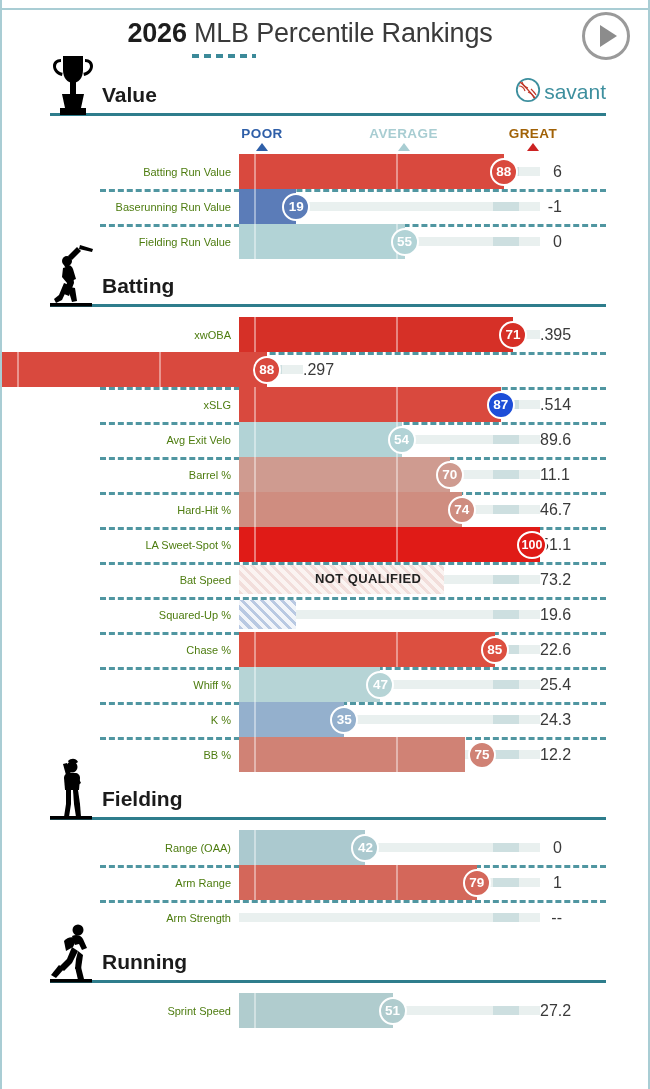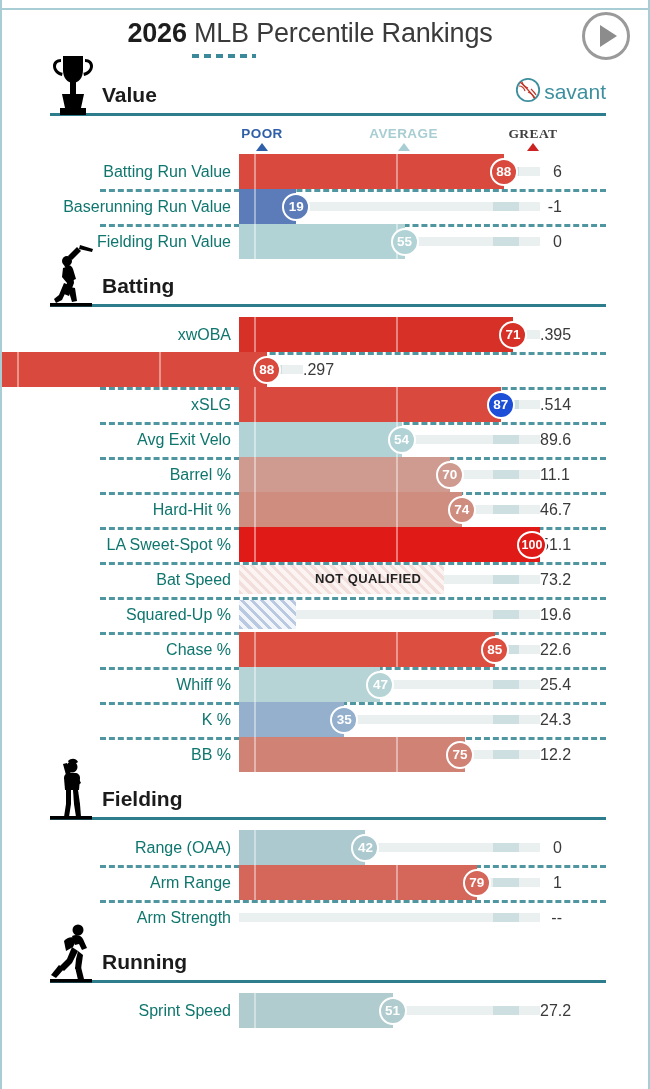--- a/index.html
+++ b/index.html
@@ -92,21 +92,21 @@
   }
   .scale-lbl {
     position: absolute;
     font-size: 13.5px; font-weight: bold;
     letter-spacing: 0.4px;
     transform: translateX(-50%);
     top: 0;
   }
   .scale-lbl.poor { color: #2f5fa8; }
   .scale-lbl.avg  { color: #a8cdd2; }
-  .scale-lbl.great{ color: #404040; font-family: Liberation Serif, serif; }
+  .scale-lbl.great{ color: #a16207; }
   .tri {
     position: absolute; top: 17px;
     width: 0; height: 0;
     transform: translateX(-50%);
     border-left: 6px solid transparent;
     border-right: 6px solid transparent;
     border-bottom: 8px solid currentColor;
   }
   .tri.poor { color: #2f5fa8; }
   .tri.avg  { color: #a8cdd2; }
@@ -122,22 +122,22 @@
   .row + .row::before {
     content: "";
     position: absolute; left: 98px; right: 42px; top: 0;
     border-top: 3px dashed #47919c;
     opacity: .95;
   }
   .row-label {
     width: 237px;
     text-align: right;
     padding-right: 8px;
-    font-size: 16px;
-    color: #0f766e;
+    font-size: 11px;
+    color: #4d7c0f;
     white-space: nowrap;
   }
   .bar-area {
     position: relative;
     width: 301px; height: 35px;
   }
   .track {
     position: absolute; left: 0; top: 13px;
     width: 301px; height: 9px;
     background: #e9f0ef;
@@ -452,21 +452,21 @@
           </div>
           <div class="row">
             <div class="row-label">BB %</div>
             <div class="bar-area">
               <div class="track"></div>
               <div class="track-seg" style="left: 254.345px; width: 25.585px;"></div>
               <div class="fill" style="width: 225.75px; background: rgb(208, 130, 117);">
                 <div class="gl" style="left: 15.05px;"></div>
                 <div class="gl" style="left: 156.52px;"></div>
               </div>
-              <div class="pct" style="left: 221px; background: rgb(208, 130, 117);">75</div>
+              <div class="pct" style="left: 243px; background: rgb(208, 130, 117);">75</div>
             </div>
             <div class="row-value">12.2</div>
           </div>
         </div>
       </div>
       <div class="group">
         <div class="section-head">
           <div class="sec-icon">
             <svg width="46" height="62" viewBox="0 0 46 62">
               <g fill="#000">

